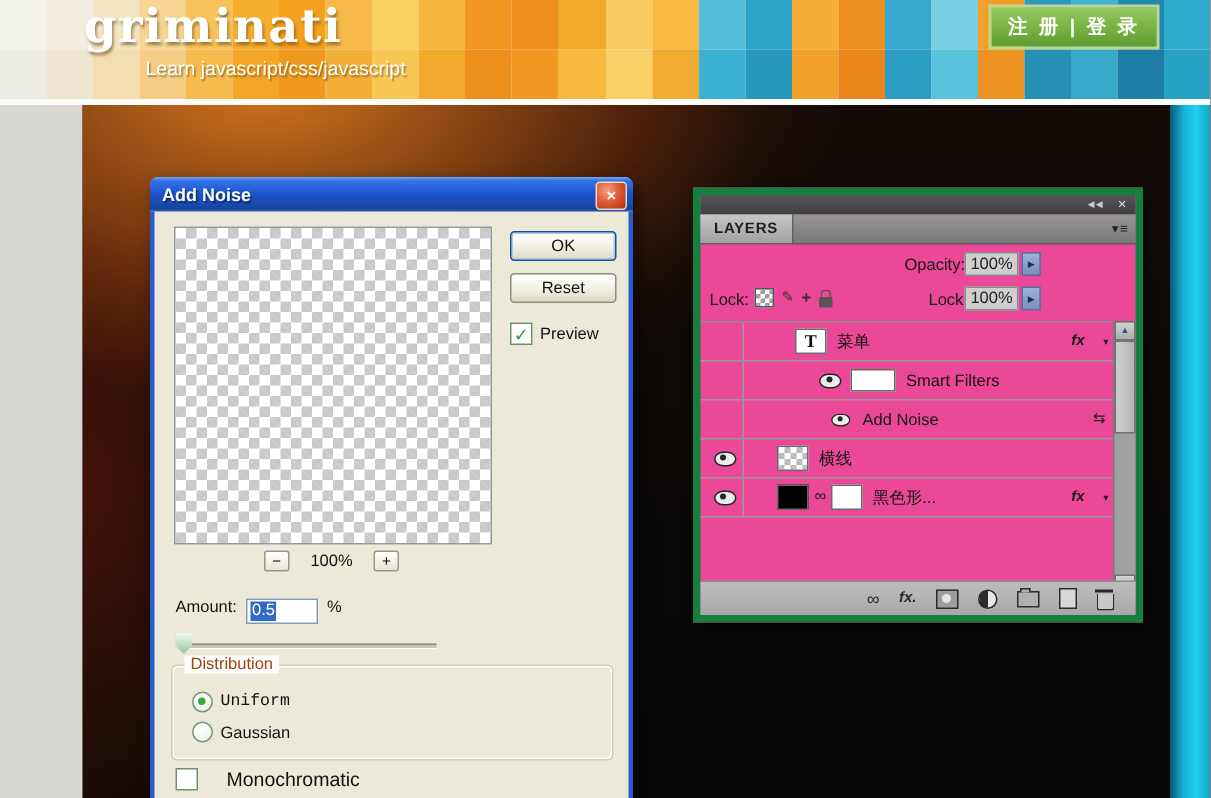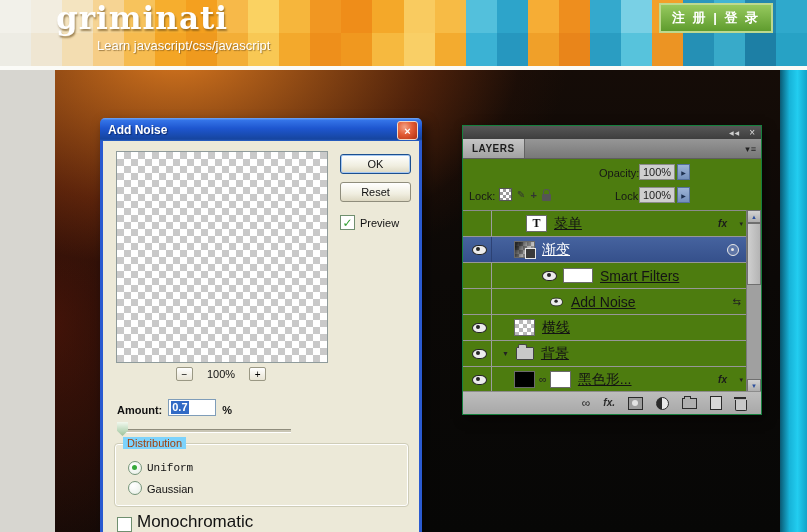--- a/index.html
+++ b/index.html
@@ -56,47 +56,47 @@
   .xp-btn{position:absolute;left:237px;width:71px;height:20px;font-size:11px;color:#111;border-radius:3px;
       border:1px solid #1c4f8f;background:linear-gradient(180deg,#fff,#f0eee0 60%,#ddd8c2);cursor:pointer;font-family:inherit;}
   .xp-btn.ok{top:13px;box-shadow:inset 0 0 0 1px #a6c8f2;}
   .xp-btn.reset{top:41px;border-color:#8f8d7c;}
 
   .preview-check{position:absolute;left:237px;top:74px;display:flex;align-items:center;gap:5px;font-size:11px;color:#111;cursor:pointer;}
   .cb{width:13px;height:13px;background:#fff;border:1px solid #6f8f6f;display:inline-flex;align-items:center;
       justify-content:center;flex:none;}
   .cb.checked::before{content:"✓";color:#2f9e2f;font-size:12px;font-weight:bold;line-height:1;}
 
-  .amount-row{position:absolute;left:14px;top:258px;display:flex;align-items:flex-end;gap:6px;font-size:11px;color:#111;font-weight:bold;}
+  .amount-row{position:absolute;left:14px;top:258px;display:flex;align-items:flex-start;gap:6px;font-size:11px;color:#111;}
   .amount-input{display:inline-flex;align-items:center;width:48px;height:17px;background:#fff;border:1px solid #7f9db9;
       padding:0 2px;box-sizing:border-box;cursor:text;}
   .amount-input .sel{background:#316ac5;color:#fff;padding:0 1px;font-size:11px;line-height:13px;}
 
   .slider{position:absolute;left:14px;top:280px;width:180px;height:16px;cursor:pointer;}
   .slider-groove{position:absolute;left:2px;top:8px;width:172px;height:2px;background:#c9c5b4;
       border-top:1px solid #8f8c7c;border-bottom:1px solid #fff;}
   .slider-handle{position:absolute;left:0;top:1px;width:11px;height:14px;
       background:linear-gradient(180deg,#f2f8ee,#c2dcc0 55%,#9cc29a);
       clip-path:polygon(0 0,100% 0,100% 62%,50% 100%,0 62%);filter:drop-shadow(0 0 1px #4a6a4a);}
 
   .group{position:absolute;left:11px;top:302px;width:293px;height:62px;border:1px solid #cfcdb8;border-radius:4px;
       box-shadow:inset 0 0 0 1px #fff;}
-  .group-label{position:absolute;top:-7px;left:8px;background:#7dd3fc;padding:0 4px;font-size:11px;color:#a0410d;}
+  .group-label{position:absolute;top:-7px;left:8px;background:#ffffff;padding:0 4px;font-size:11px;color:#a0410d;}
   .radio-row{position:absolute;left:13px;display:flex;align-items:center;gap:5px;font-size:11px;color:#111;cursor:pointer;}
   .radio-row.r1{top:17px;font-family:Liberation Mono, monospace;}
   .radio-row.r2{top:37px;align-items:flex-end;}
   .radio{width:12px;height:12px;border-radius:50%;border:1px solid #76967a;flex:none;position:relative;
       background:radial-gradient(circle at 35% 30%,#fff,#e8efe6);}
   .radio.selected::after{content:"";position:absolute;left:3px;top:3px;width:5px;height:5px;border-radius:50%;background:#36a93a;}
 
-  .mono-check{position:absolute;left:14px;top:371px;display:flex;align-items:flex-end;gap:5px;font-size:17px;color:#111;cursor:pointer;}
+  .mono-check{position:absolute;left:14px;top:371px;display:flex;align-items:flex-start;gap:19px;font-size:13px;color:#111;cursor:pointer;}
 
   
-  .layers{position:absolute;left:462px;top:125px;width:300px;height:290px;z-index:4;background:#4d7c0f;
-      border:1px solid #15803d;box-sizing:border-box;box-shadow:3px 4px 10px rgba(0,0,0,.5);}
+  .layers{position:absolute;left:462px;top:125px;width:300px;height:290px;z-index:4;background:#ec4899;
+      border:5px solid #15803d;box-sizing:border-box;box-shadow:3px 4px 10px rgba(0,0,0,.5);}
   .p-topbar{height:13px;background:linear-gradient(#575757,#3e3e3e);display:flex;align-items:center;
       justify-content:flex-end;gap:9px;padding:0 6px;}
   .i-collapse{color:#cfcfcf;font-size:6px;letter-spacing:1px;line-height:1;}
   .i-collapse::before{content:"◀◀";}
   .i-x{color:#ddd;font-size:10px;line-height:1;}
   .i-x::before{content:"×";}
 
   .p-tabrow{height:19px;background:linear-gradient(#969696,#787878);display:flex;align-items:stretch;
       position:relative;border-bottom:1px solid #5e5e5e;}
   .p-tab{display:flex;align-items:center;padding:0 9px;background:linear-gradient(#c6c6c6,#a2a2a2);
@@ -131,21 +131,21 @@
       border-bottom:none;border-radius:3px 3px 0 0;}
 
   .p-rows{position:relative;}
   .prow{position:relative;height:26px;display:flex;align-items:center;border-bottom:1px solid #979797;
       padding-left:4px;box-sizing:border-box;cursor:pointer;}
   .eye-cell{width:24px;height:100%;flex:none;display:flex;align-items:center;justify-content:center;
       border-right:1px solid #9d9d9d;}
   .prow.selected{background:linear-gradient(180deg,#46639f,#35508b);}
   .prow.selected .name{color:#fff;}
   .prow.selected .eye-cell{border-right-color:#2c4274;}
-  .name{font-size:14px;color:#141414;margin-left:7px;white-space:nowrap;text-decoration:underline;}
+  .name{font-size:11px;color:#141414;margin-left:7px;white-space:nowrap;}
   .eye{display:inline-block;width:13px;height:8px;background:#ececec;border:1px solid #262626;
       border-radius:50% / 60%;position:relative;flex:none;}
   .eye::after{content:"";position:absolute;left:3.5px;top:1px;width:4px;height:4px;background:#262626;border-radius:50%;}
   .eye.small{transform:scale(.85);}
 
   .thumb{width:21px;height:17px;border:1px solid #6a6a6a;box-sizing:border-box;flex:none;position:relative;
       margin-left:22px;background:#fff;}
   .t-indent{margin-left:34px;}
   .t-black{background:#000;}
   .t-checker{background-color:#fff;
@@ -302,21 +302,21 @@
       <button class="xp-btn reset">Reset</button>
 
       <label class="preview-check">
         <span class="cb checked"></span>
         <span>Preview</span>
       </label>
 
       <div class="amount-row">
         <span>Amount:</span>
         <span class="amount-input">
-            <span class="sel">0.7</span>
+            <span class="sel">0.5</span>
           </span>
         <span>%</span>
       </div>
 
       <div class="slider">
         <span class="slider-groove"></span>
         <span class="slider-handle"></span>
       </div>
 
       <div class="group">
@@ -368,29 +368,20 @@
     <div class="p-rows">
 
       <div class="prow">
         <span class="eye-cell"></span>
         <span class="thumb t-letter t-indent">T</span>
         <span class="name">菜单</span>
         <span class="r-fx"></span>
         <span class="r-arr"></span>
       </div>
 
-      <div class="prow selected">
-        <span class="eye-cell">
-            <span class="eye"></span>
-          </span>
-        <span class="thumb t-checker t-grad t-badge"></span>
-        <span class="name">渐变</span>
-        <span class="r-circ"></span>
-        <span class="r-up"></span>
-      </div>
 
       <div class="prow">
         <span class="eye-cell"></span>
         <span class="sp50"></span>
         <span class="eye"></span>
         <span class="thumb t-wide"></span>
         <span class="name">Smart Filters</span>
       </div>
 
       <div class="prow">
@@ -402,28 +393,20 @@
       </div>
 
       <div class="prow">
         <span class="eye-cell">
             <span class="eye"></span>
           </span>
         <span class="thumb t-checker"></span>
         <span class="name">横线</span>
       </div>
 
-      <div class="prow">
-        <span class="eye-cell">
-            <span class="eye"></span>
-          </span>
-        <span class="disc"></span>
-        <span class="folder"></span>
-        <span class="name">背景</span>
-      </div>
 
       <div class="prow">
         <span class="eye-cell">
             <span class="eye"></span>
           </span>
         <span class="thumb t-black"></span>
         <span class="chain"></span>
         <span class="thumb t-mask"></span>
         <span class="name">黑色形...</span>
         <span class="r-fx"></span>

